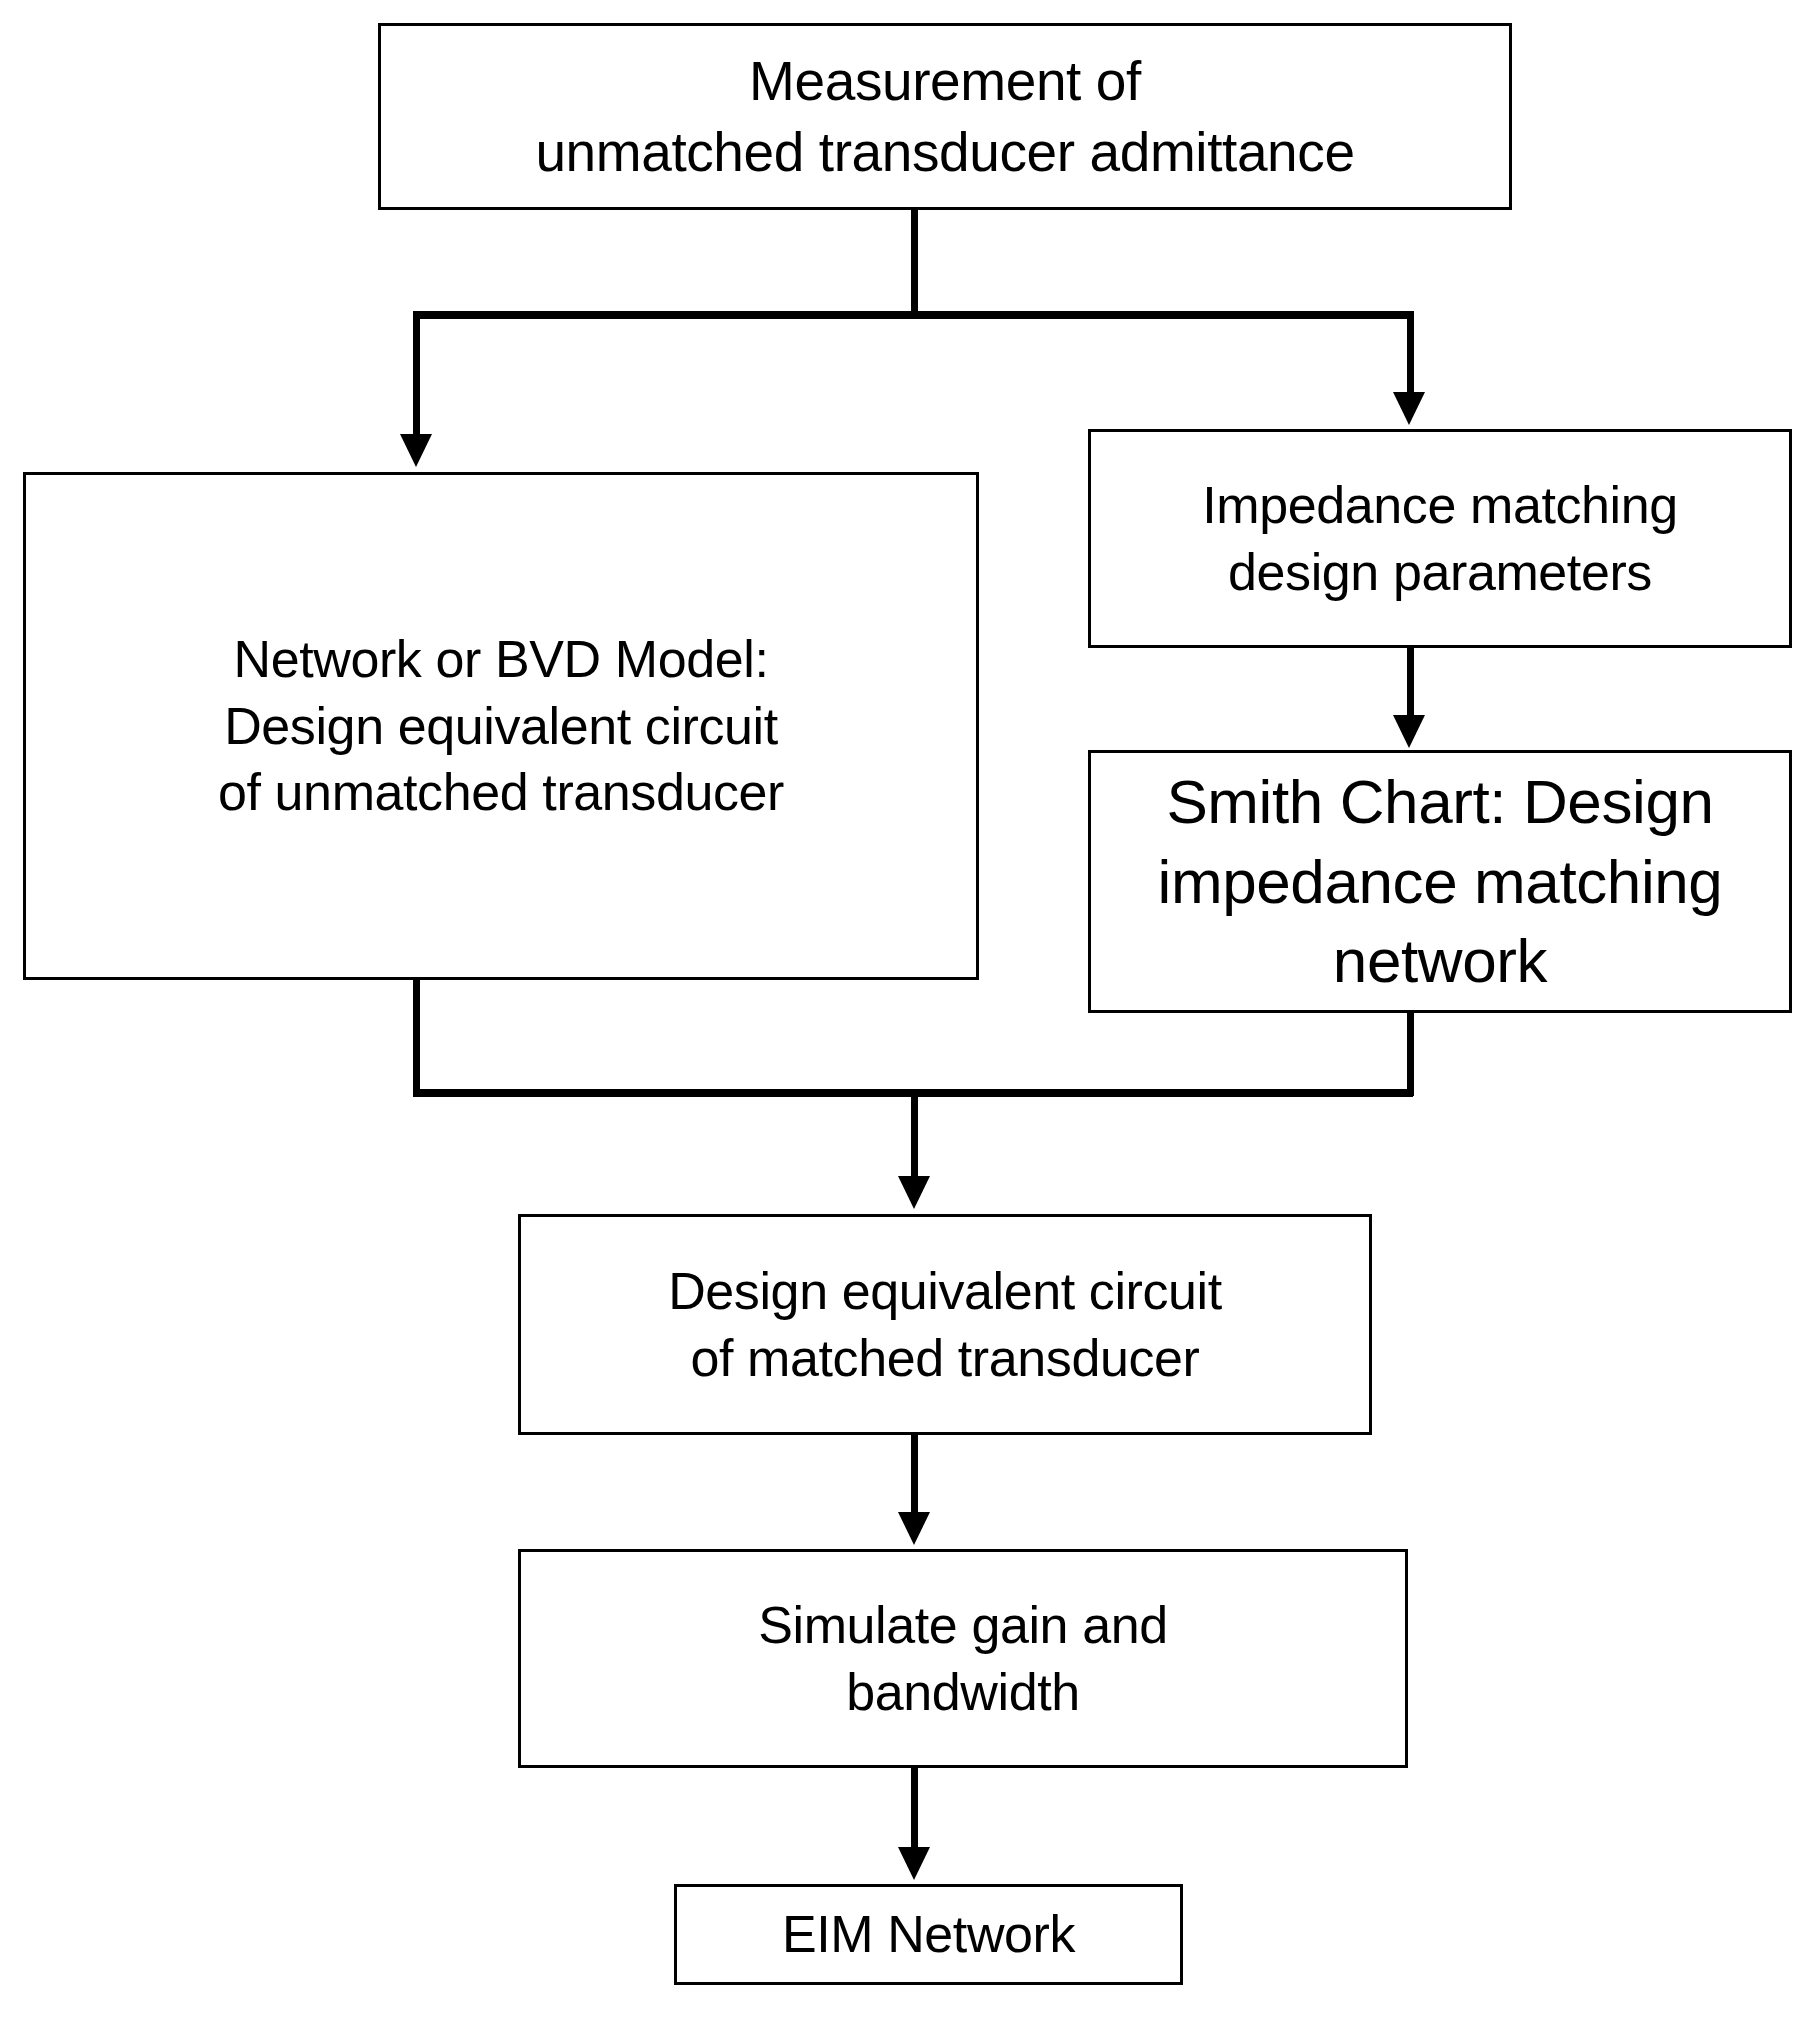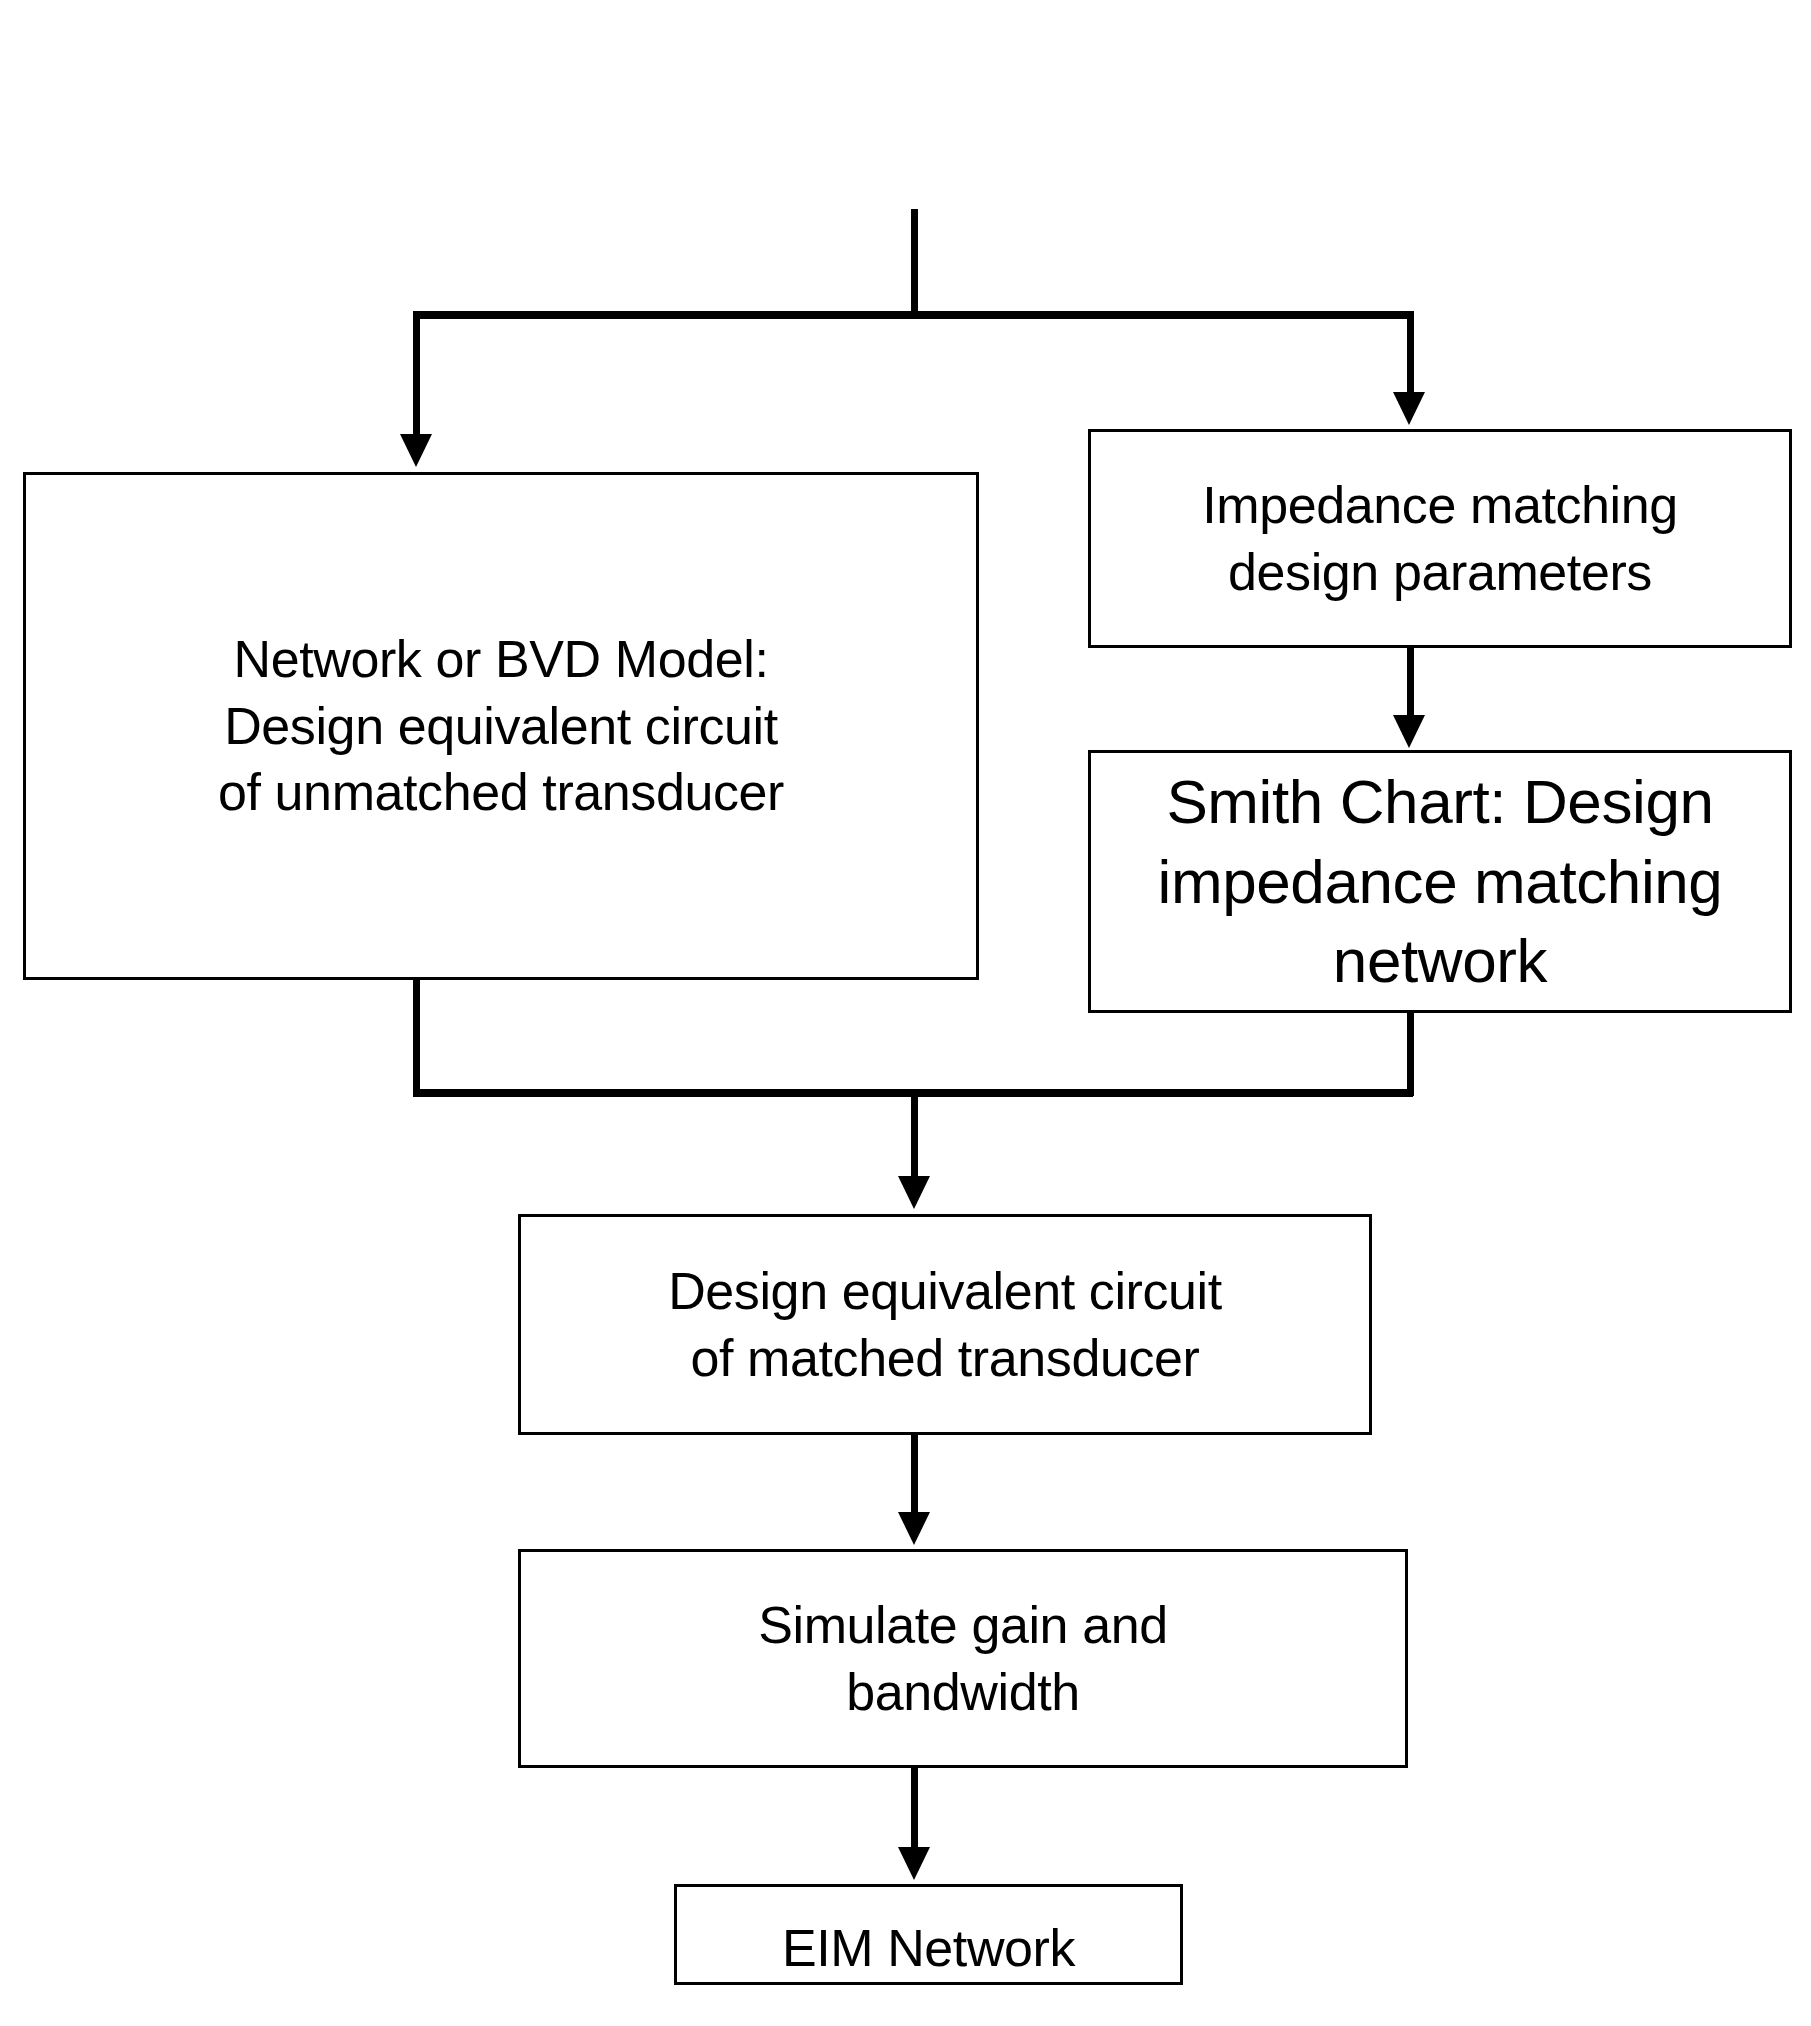--- a/index.html
+++ b/index.html
@@ -35,20 +35,24 @@
     border-right:16.4px solid transparent;
     border-top:33px solid #000000;
     z-index:2;
   }
 </style>
 </head>
 <body>
 
 <div id="canvas">
 
+  <div class="node" style="left:378px;top:23px;width:1134px;height:187px;">
+    <span class="label" style="font-size:55px;">Measurement of
+unmatched transducer admittance</span>
+  </div>
 
   <div class="node" style="left:23px;top:472px;width:956px;height:508px;">
     <span class="label" style="font-size:52px;">Network or BVD Model:
 Design equivalent circuit
 of unmatched transducer</span>
   </div>
 
   <div class="node" style="left:1088px;top:429px;width:704px;height:219px;">
     <span class="label" style="font-size:52px;">Impedance matching
 design parameters</span>
@@ -63,21 +67,21 @@
   <div class="node" style="left:518px;top:1214px;width:854px;height:221px;">
     <span class="label" style="font-size:52px;">Design equivalent circuit
 of matched transducer</span>
   </div>
 
   <div class="node" style="left:518px;top:1549px;width:890px;height:219px;">
     <span class="label" style="font-size:52px;">Simulate gain and
 bandwidth</span>
   </div>
 
-  <div class="node" style="left:674px;top:1884px;width:509px;height:101px;align-items:flex-end;">
+  <div class="node" style="left:674px;top:1884px;width:509px;height:101px;">
     <span class="label" style="font-size:52px;">EIM Network</span>
   </div>
 
   <div class="vline" style="left:911px;top:209px;height:110px;"></div>
   <div class="hline" style="left:413px;top:311px;width:1000px;"></div>
 
   <div class="vline" style="left:413px;top:311px;height:126px;"></div>
   <div class="arrowhead" style="left:400px;top:434px;"></div>
 
   <div class="vline" style="left:1407px;top:311px;height:85px;"></div>

